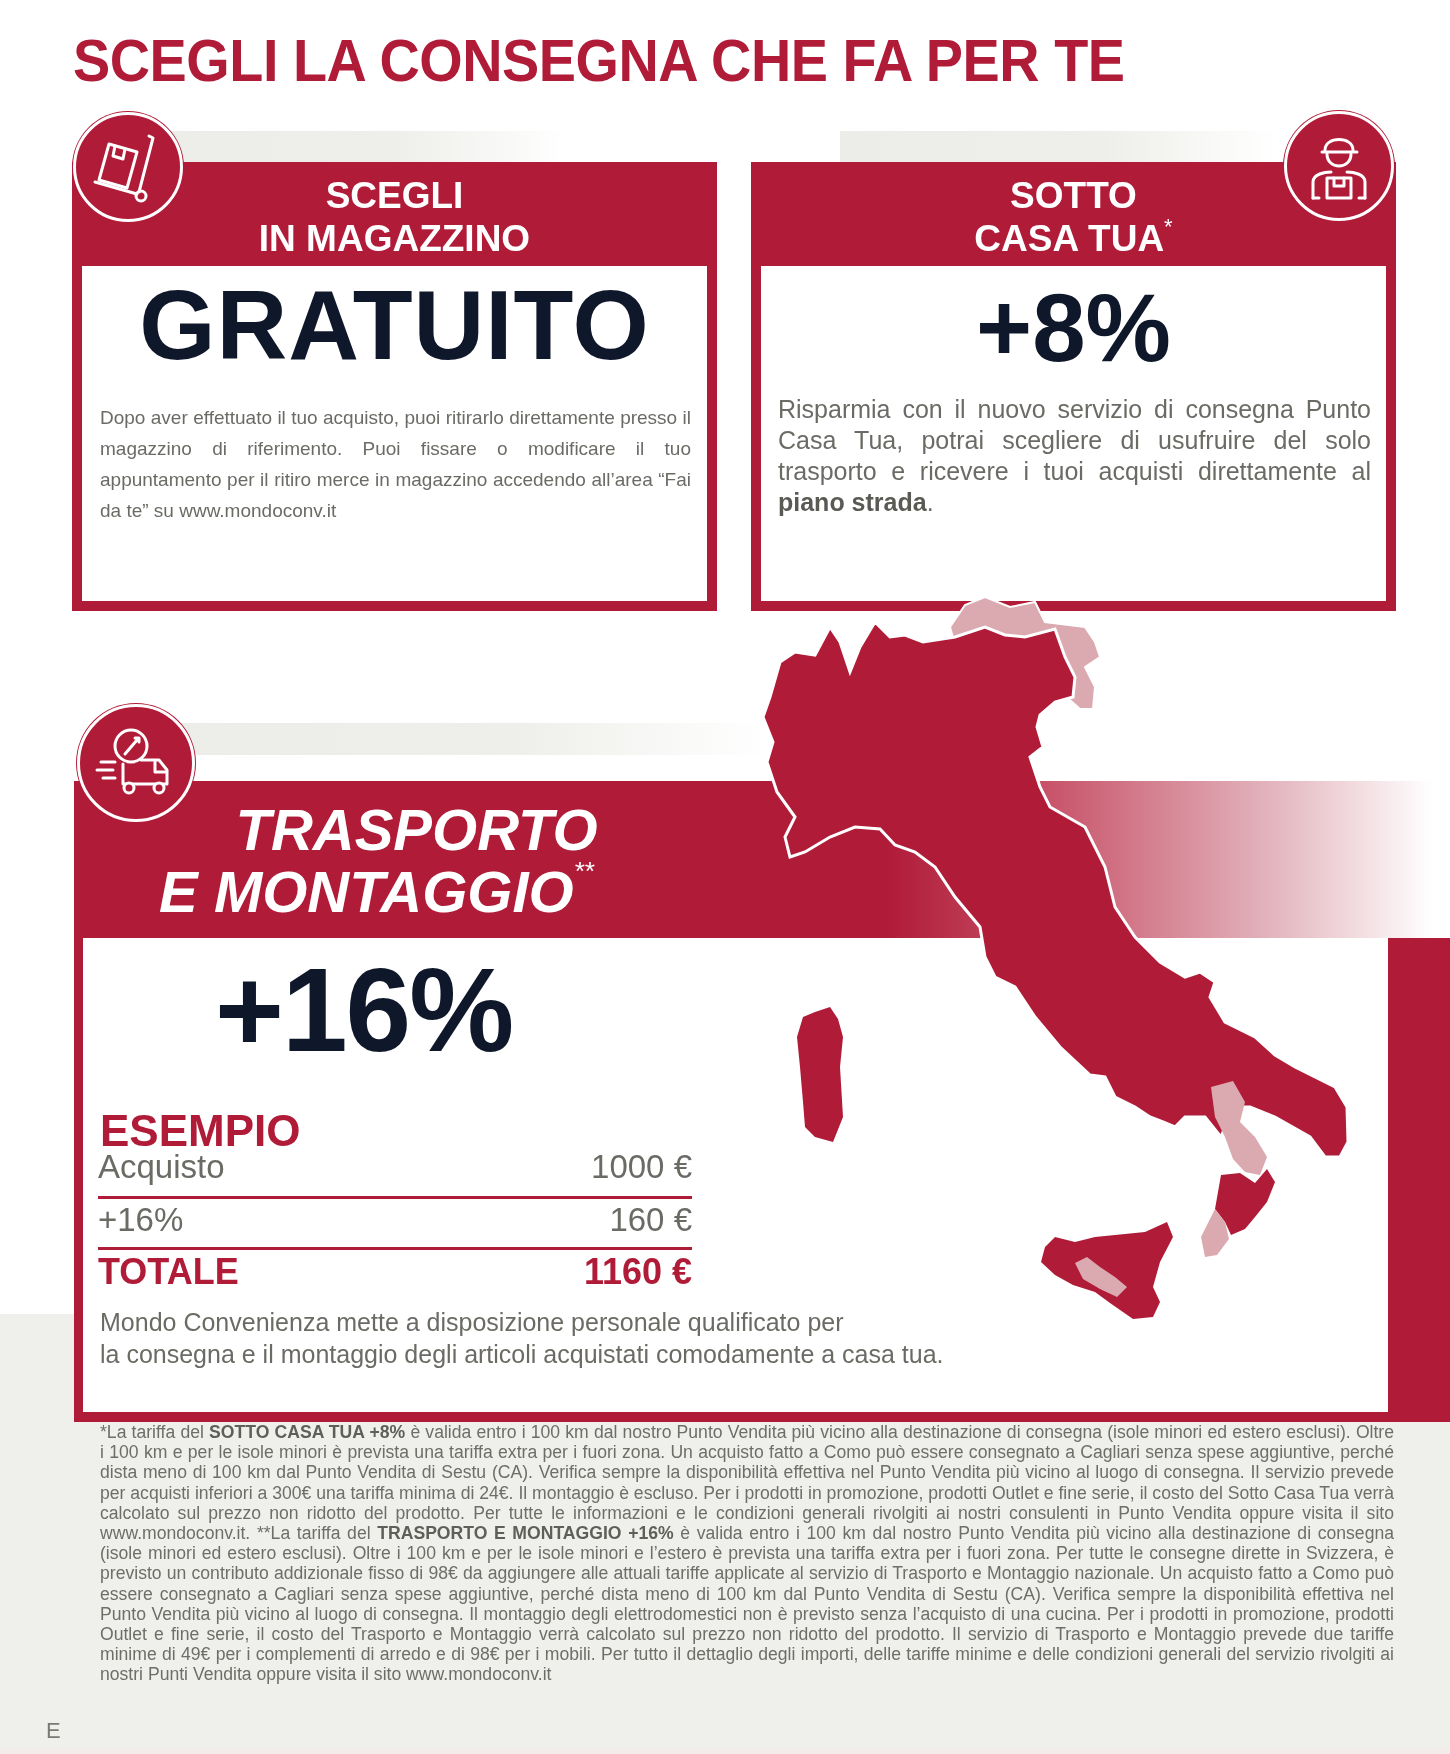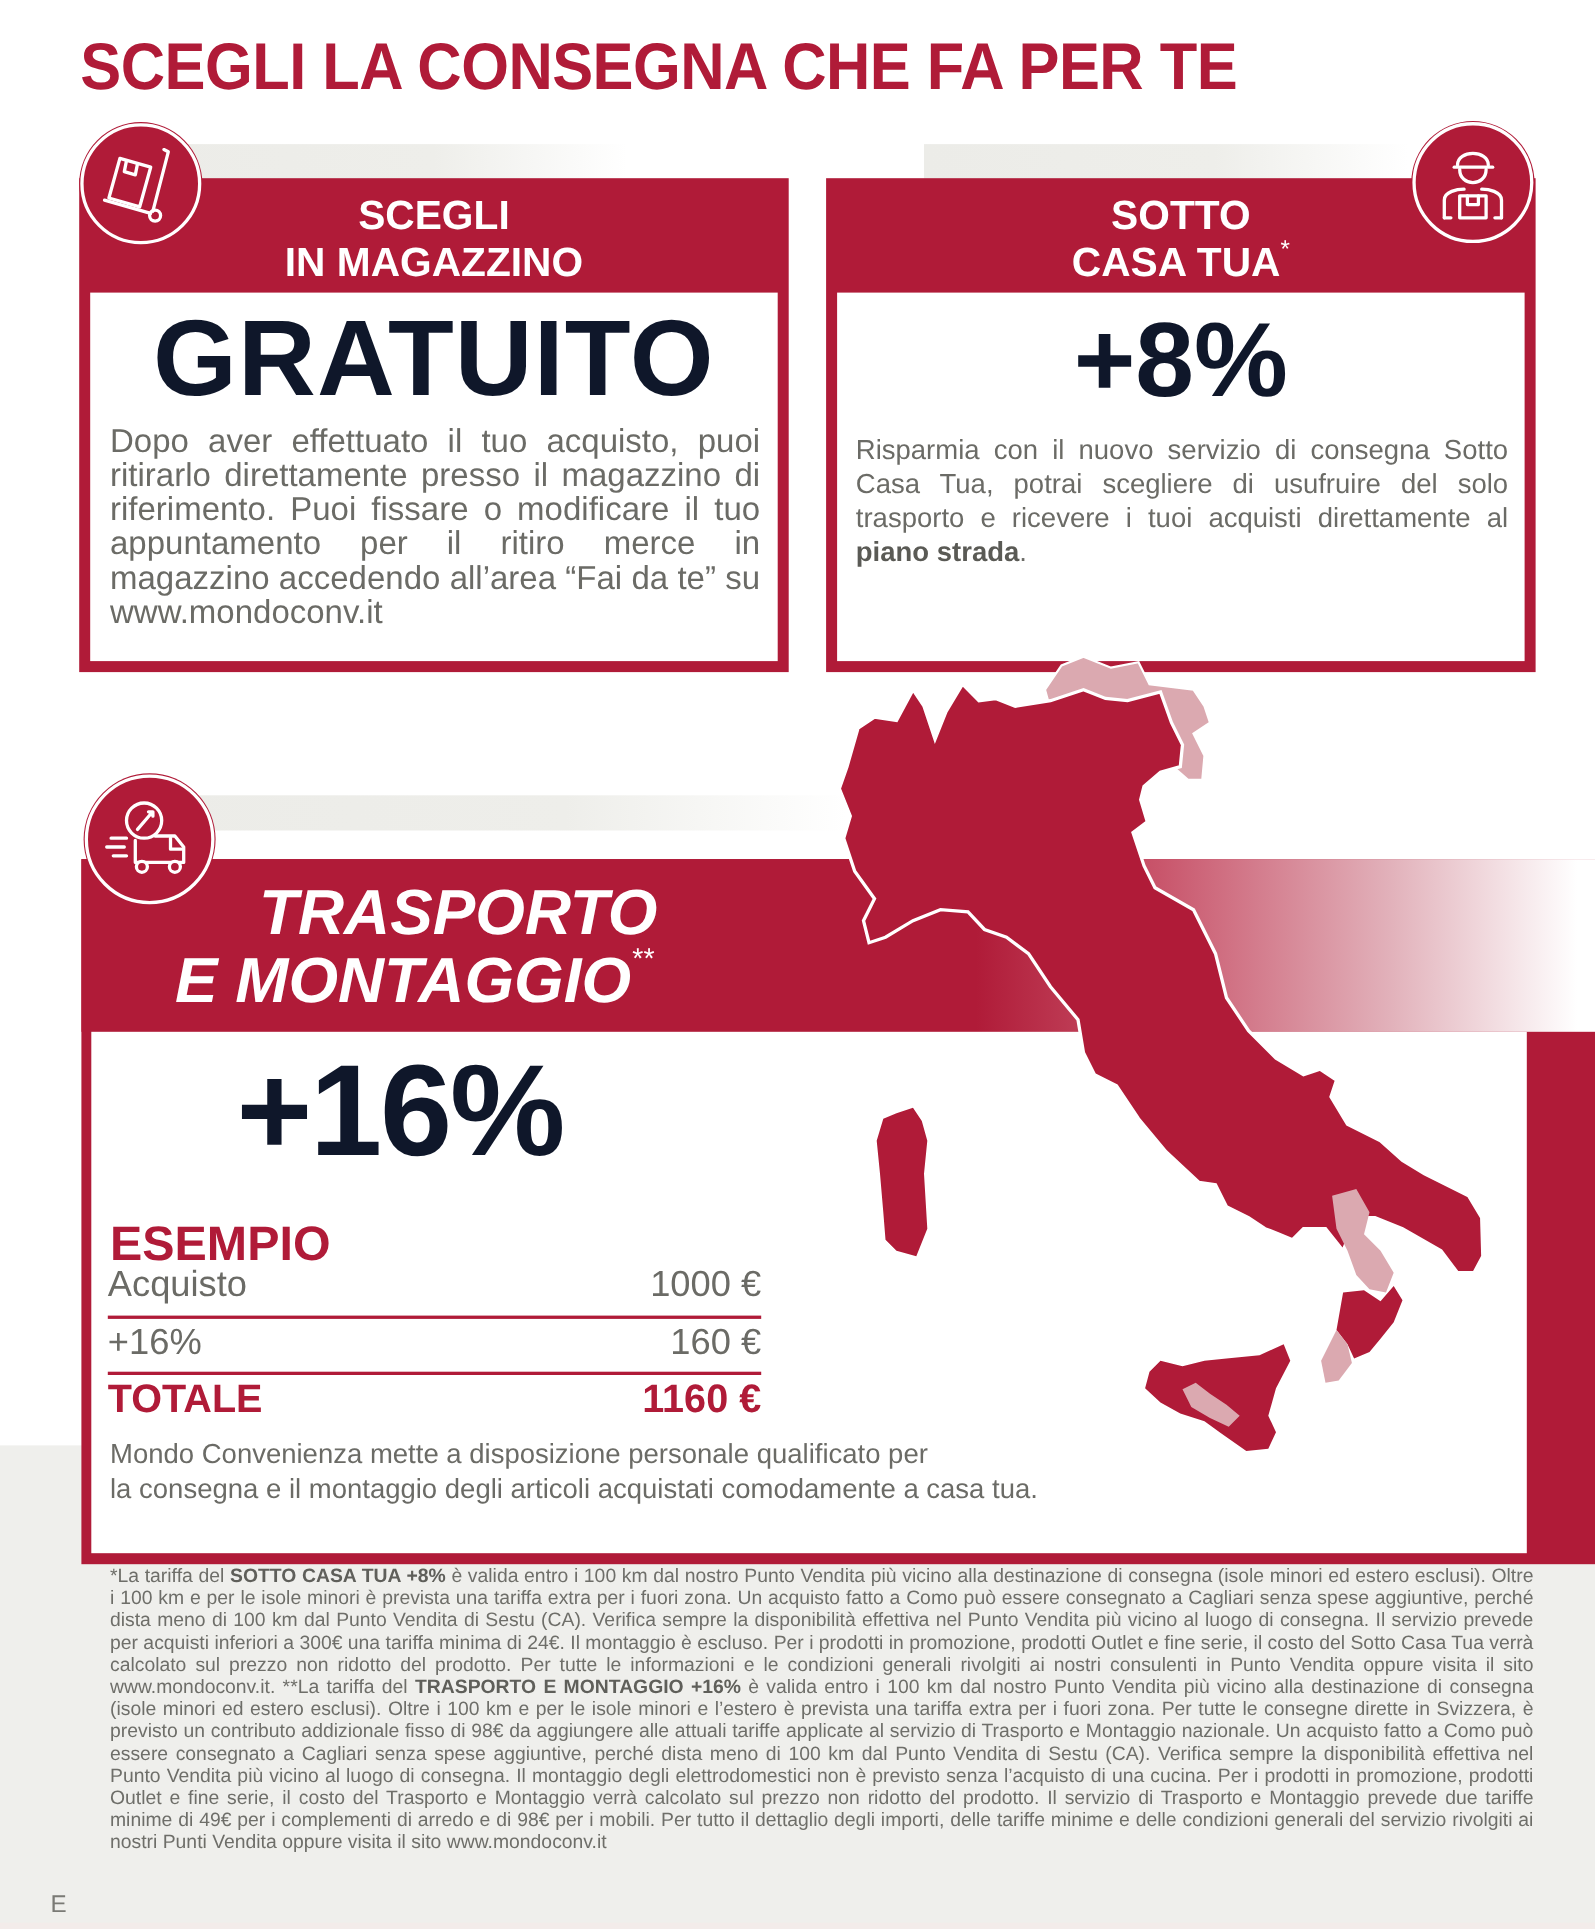--- a/index.html
+++ b/index.html
@@ -55,21 +55,21 @@
 <h1 class="page-title">SCEGLI LA CONSEGNA CHE FA PER TE</h1>
 
 <div class="grayband" style="left:130px; top:131px; width:440px;"></div>
 <section class="card" style="left:72px; top:162px; width:645px; height:449px;">
   <div class="card-head" style="top:12px;">
     <div>SCEGLI</div>
     <div>IN MAGAZZINO</div>
   </div>
   <div class="card-inner" style="left:10px; top:104px; width:625px; height:335px;">
     <div class="big-red" style="position:absolute; left:0; top:4px; width:625px; font-size:98px; line-height:110px; letter-spacing:1px;">GRATUITO</div>
-    <p class="body-text" style="position:absolute; left:18px; top:120px; width:591px; font-size:30px; line-height:31px;">Dopo aver effettuato il tuo acquisto, puoi ritirarlo direttamente presso il magazzino di riferimento. Puoi fissare o modificare il tuo appuntamento per il ritiro merce in magazzino accedendo all’area “Fai da te” su www.mondoconv.it</p>
+    <p class="body-text" style="position:absolute; left:18px; top:136px; width:591px; font-size:19px; line-height:31px;">Dopo aver effettuato il tuo acquisto, puoi ritirarlo direttamente presso il magazzino di riferimento. Puoi fissare o modificare il tuo appuntamento per il ritiro merce in magazzino accedendo all’area “Fai da te” su www.mondoconv.it</p>
   </div>
 </section>
 <div class="badge" style="left:73px; top:112px;">
   <svg width="70" height="74" viewBox="0 0 70 74" fill="none" stroke="#ffffff" stroke-width="3" stroke-linecap="round" stroke-linejoin="round">
     <path d="M16 14 L44 22 L34 58 L6 50 Z"></path>
     <path d="M22 16 L20 26 L30 29 L32 19"></path>
     <path d="M56 6 L60 8 L46 62"></path>
     <path d="M2 52 L44 64"></path>
     <circle cx="48" cy="66" r="5"></circle>
   </svg>
@@ -77,21 +77,21 @@
 
 <div class="grayband" style="left:840px; top:131px; width:440px;"></div>
 <section class="card" style="left:751px; top:162px; width:645px; height:449px;">
   <div class="card-head" style="top:12px;">
     <div>SOTTO</div>
     <div><span>CASA TUA</span><sup>*</sup></div>
   </div>
   <div class="card-inner" style="left:10px; top:104px; width:625px; height:335px;">
     <div class="big-red" style="position:absolute; left:0; top:8px; width:625px; font-size:96px; line-height:108px;">+8%</div>
     <p class="body-text" style="position:absolute; left:17px; top:128px; width:593px; font-size:25px; line-height:31px;">
-      <span>Risparmia con il nuovo servizio di consegna Sotto Casa Tua, potrai scegliere di usufruire del solo trasporto e ricevere i tuoi acquisti direttamente al </span><b>piano strada</b><span>.</span>
+      <span>Risparmia con il nuovo servizio di consegna Punto Casa Tua, potrai scegliere di usufruire del solo trasporto e ricevere i tuoi acquisti direttamente al </span><b>piano strada</b><span>.</span>
     </p>
   </div>
 </section>
 <div class="badge" style="left:1284px; top:111px;">
   <svg width="68" height="76" viewBox="0 0 68 76" fill="none" stroke="#ffffff" stroke-width="3" stroke-linecap="round" stroke-linejoin="round">
     <path d="M20 22 C20 8 48 8 48 22"></path>
     <path d="M17 24 L52 24"></path>
     <path d="M22 26 C22 42 46 42 46 26"></path>
     <path d="M8 70 L8 54 C8 46 20 44 26 44"></path>
     <path d="M60 70 L60 54 C60 46 48 44 42 44"></path>

